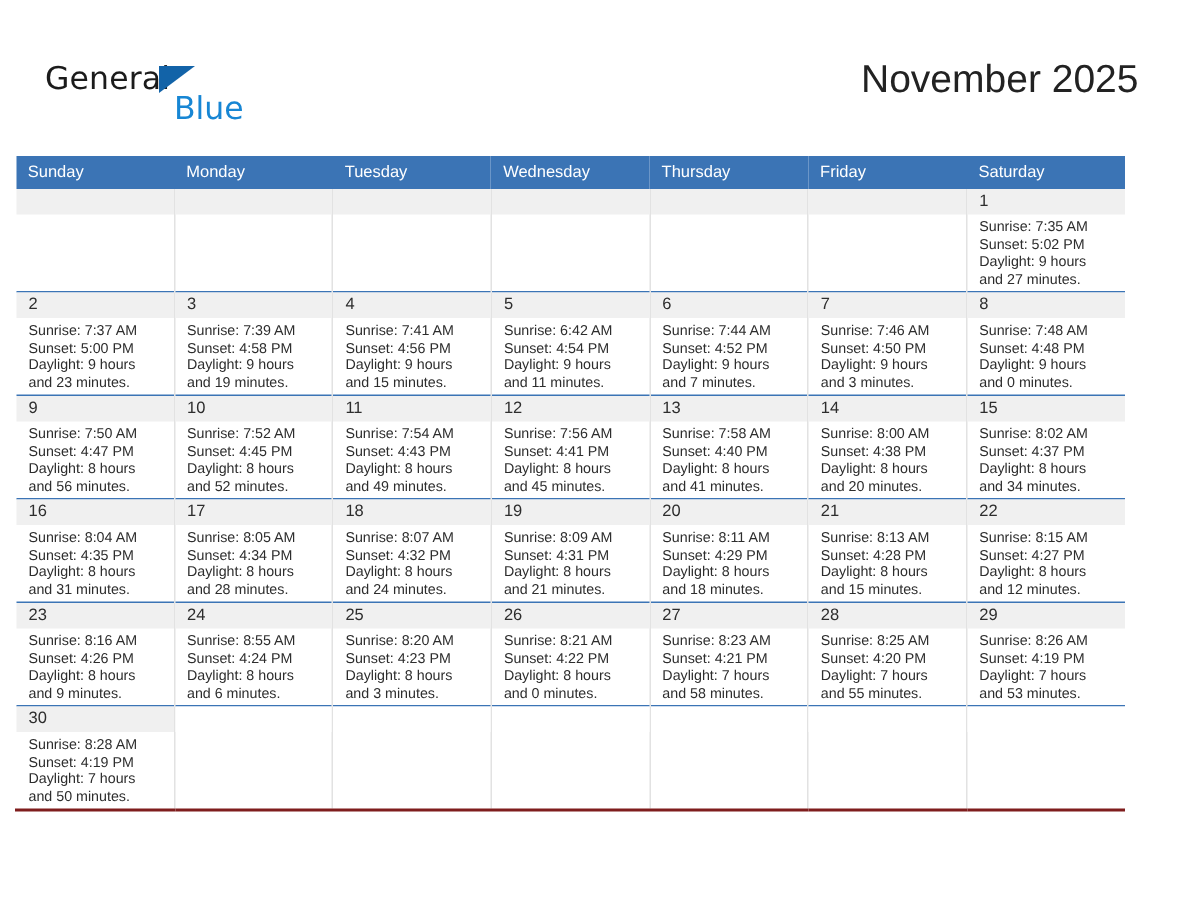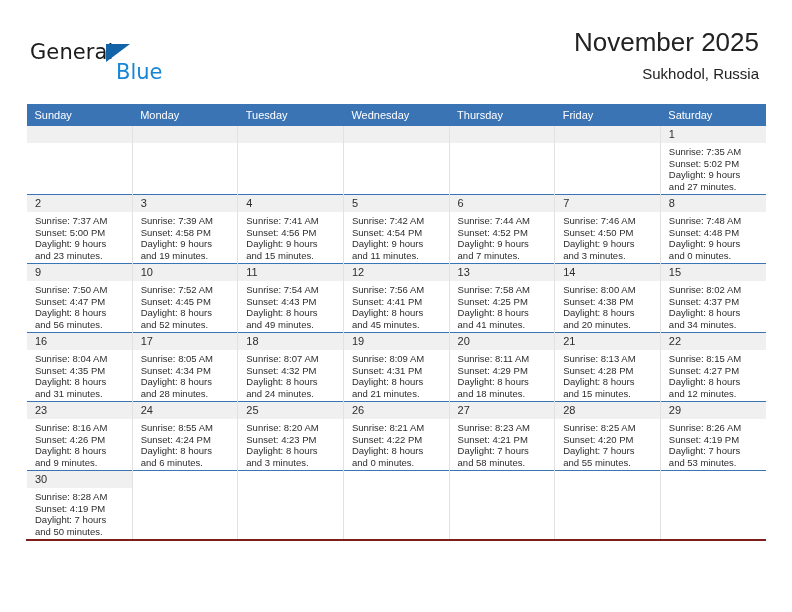--- a/index.html
+++ b/index.html
@@ -68,40 +68,40 @@
     left: 55px;
     top: 20px;
     width: 3px;
     height: 26px;
     background: #ffffff;
   }
 
   .title-block {
     position: absolute;
     right: 33px;
-    top: 28px;
+    top: 38px;
     text-align: right;
   }
   .cal-title {
     font-size: 26px;
     color: #222222;
     line-height: 1.15;
     white-space: nowrap;
   }
   .cal-subtitle {
     font-size: 15px;
     color: #222222;
     margin-top: 7px;
     white-space: nowrap;
   }
 
   
   .cal-wrap {
     position: absolute;
-    left: 26px;
+    left: 10px;
     top: 104px;
     width: 740px;
   }
   table.cal {
     border-collapse: collapse;
     width: 740px;
     table-layout: fixed;
   }
   table.cal th {
     background: #3b74b5;
@@ -166,21 +166,20 @@
 
     <div class="logo">
       <span class="logo-general">General</span>
       <span class="logo-tri"></span>
       <span class="logo-bar"></span>
       <span class="logo-blue">Blue</span>
     </div>
 
     <div class="title-block">
       <div class="cal-title">November 2025</div>
-      <div class="cal-subtitle">Sukhodol, Russia</div>
     </div>
 
   </div>
 
   <div class="cal-wrap">
     <table class="cal">
       <thead>
         <tr id="weekday-row">
             <th>Sunday</th>
             <th>Monday</th>
@@ -266,21 +265,21 @@
                   <div>Sunset: 4:56 PM</div>
                   <div>Daylight: 9 hours</div>
                   <div>and 15 minutes.</div>
                 </div>
               </div>
             </td>
             <td class="">
               <div class="cell-inner">
                 <div class="daynum-strip">5</div>
                 <div class="cell-body">
-                  <div>Sunrise: 7:42 AM</div>
+                  <div>Sunrise: 6:42 AM</div>
                   <div>Sunset: 4:54 PM</div>
                   <div>Daylight: 9 hours</div>
                   <div>and 11 minutes.</div>
                 </div>
               </div>
             </td>
             <td class="">
               <div class="cell-inner">
                 <div class="daynum-strip">6</div>
                 <div class="cell-body">
@@ -357,21 +356,21 @@
                   <div>Daylight: 8 hours</div>
                   <div>and 45 minutes.</div>
                 </div>
               </div>
             </td>
             <td class="">
               <div class="cell-inner">
                 <div class="daynum-strip">13</div>
                 <div class="cell-body">
                   <div>Sunrise: 7:58 AM</div>
-                  <div>Sunset: 4:25 PM</div>
+                  <div>Sunset: 4:40 PM</div>
                   <div>Daylight: 8 hours</div>
                   <div>and 41 minutes.</div>
                 </div>
               </div>
             </td>
             <td class="">
               <div class="cell-inner">
                 <div class="daynum-strip">14</div>
                 <div class="cell-body">
                   <div>Sunrise: 8:00 AM</div>

